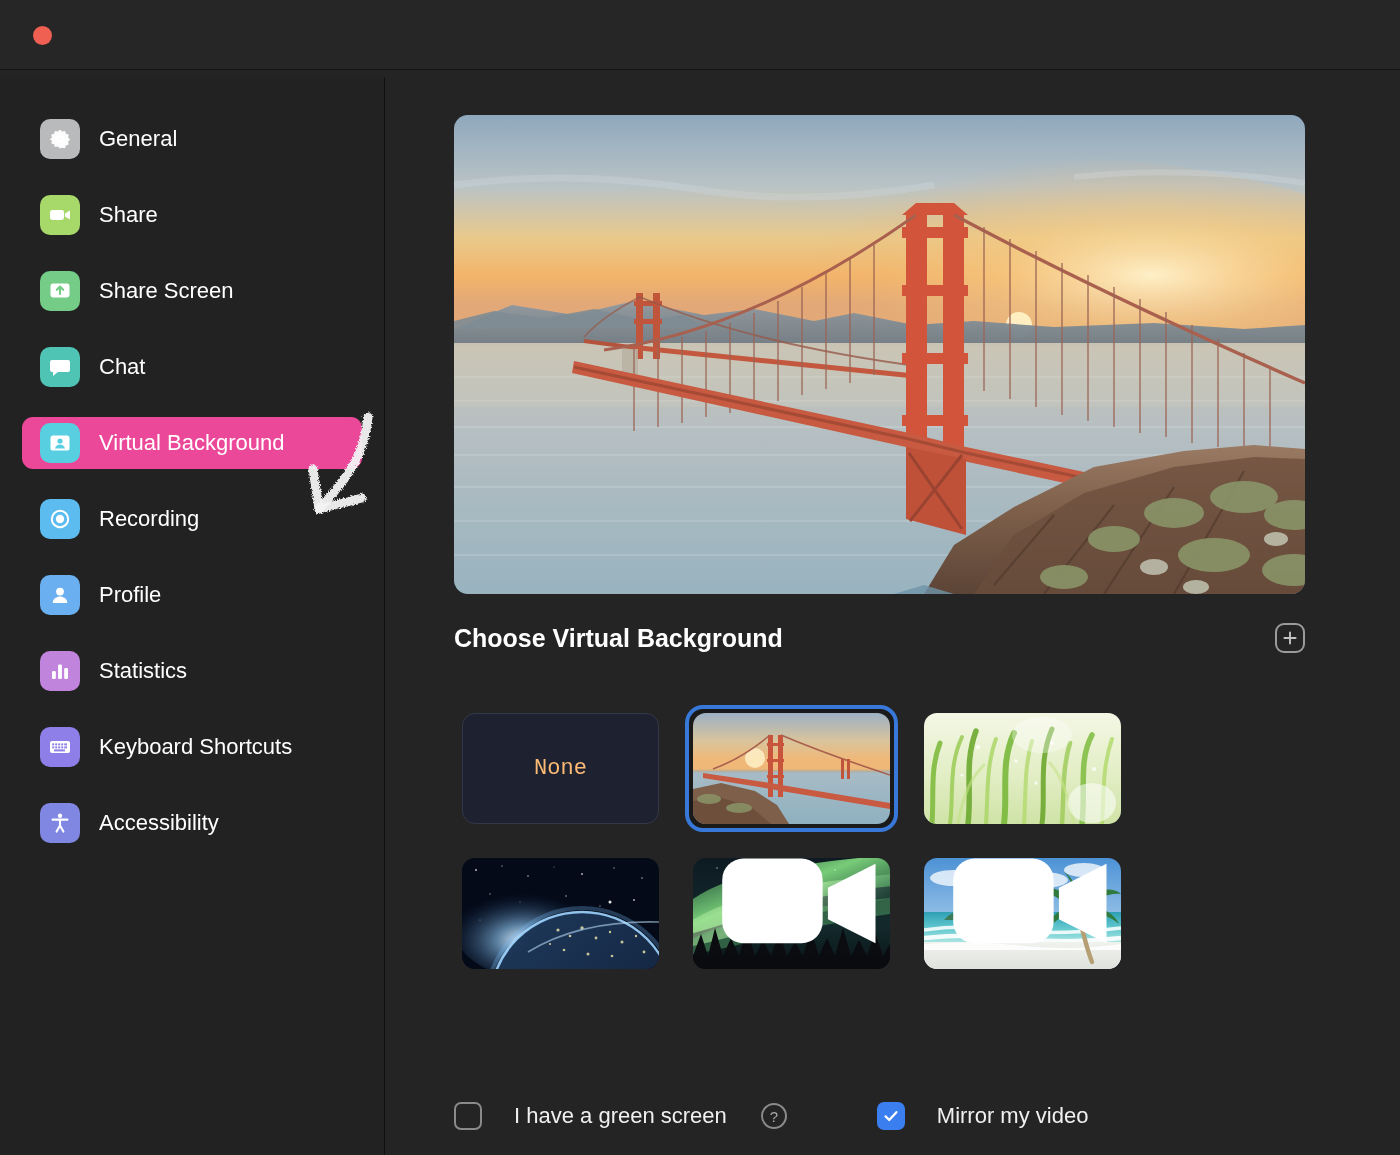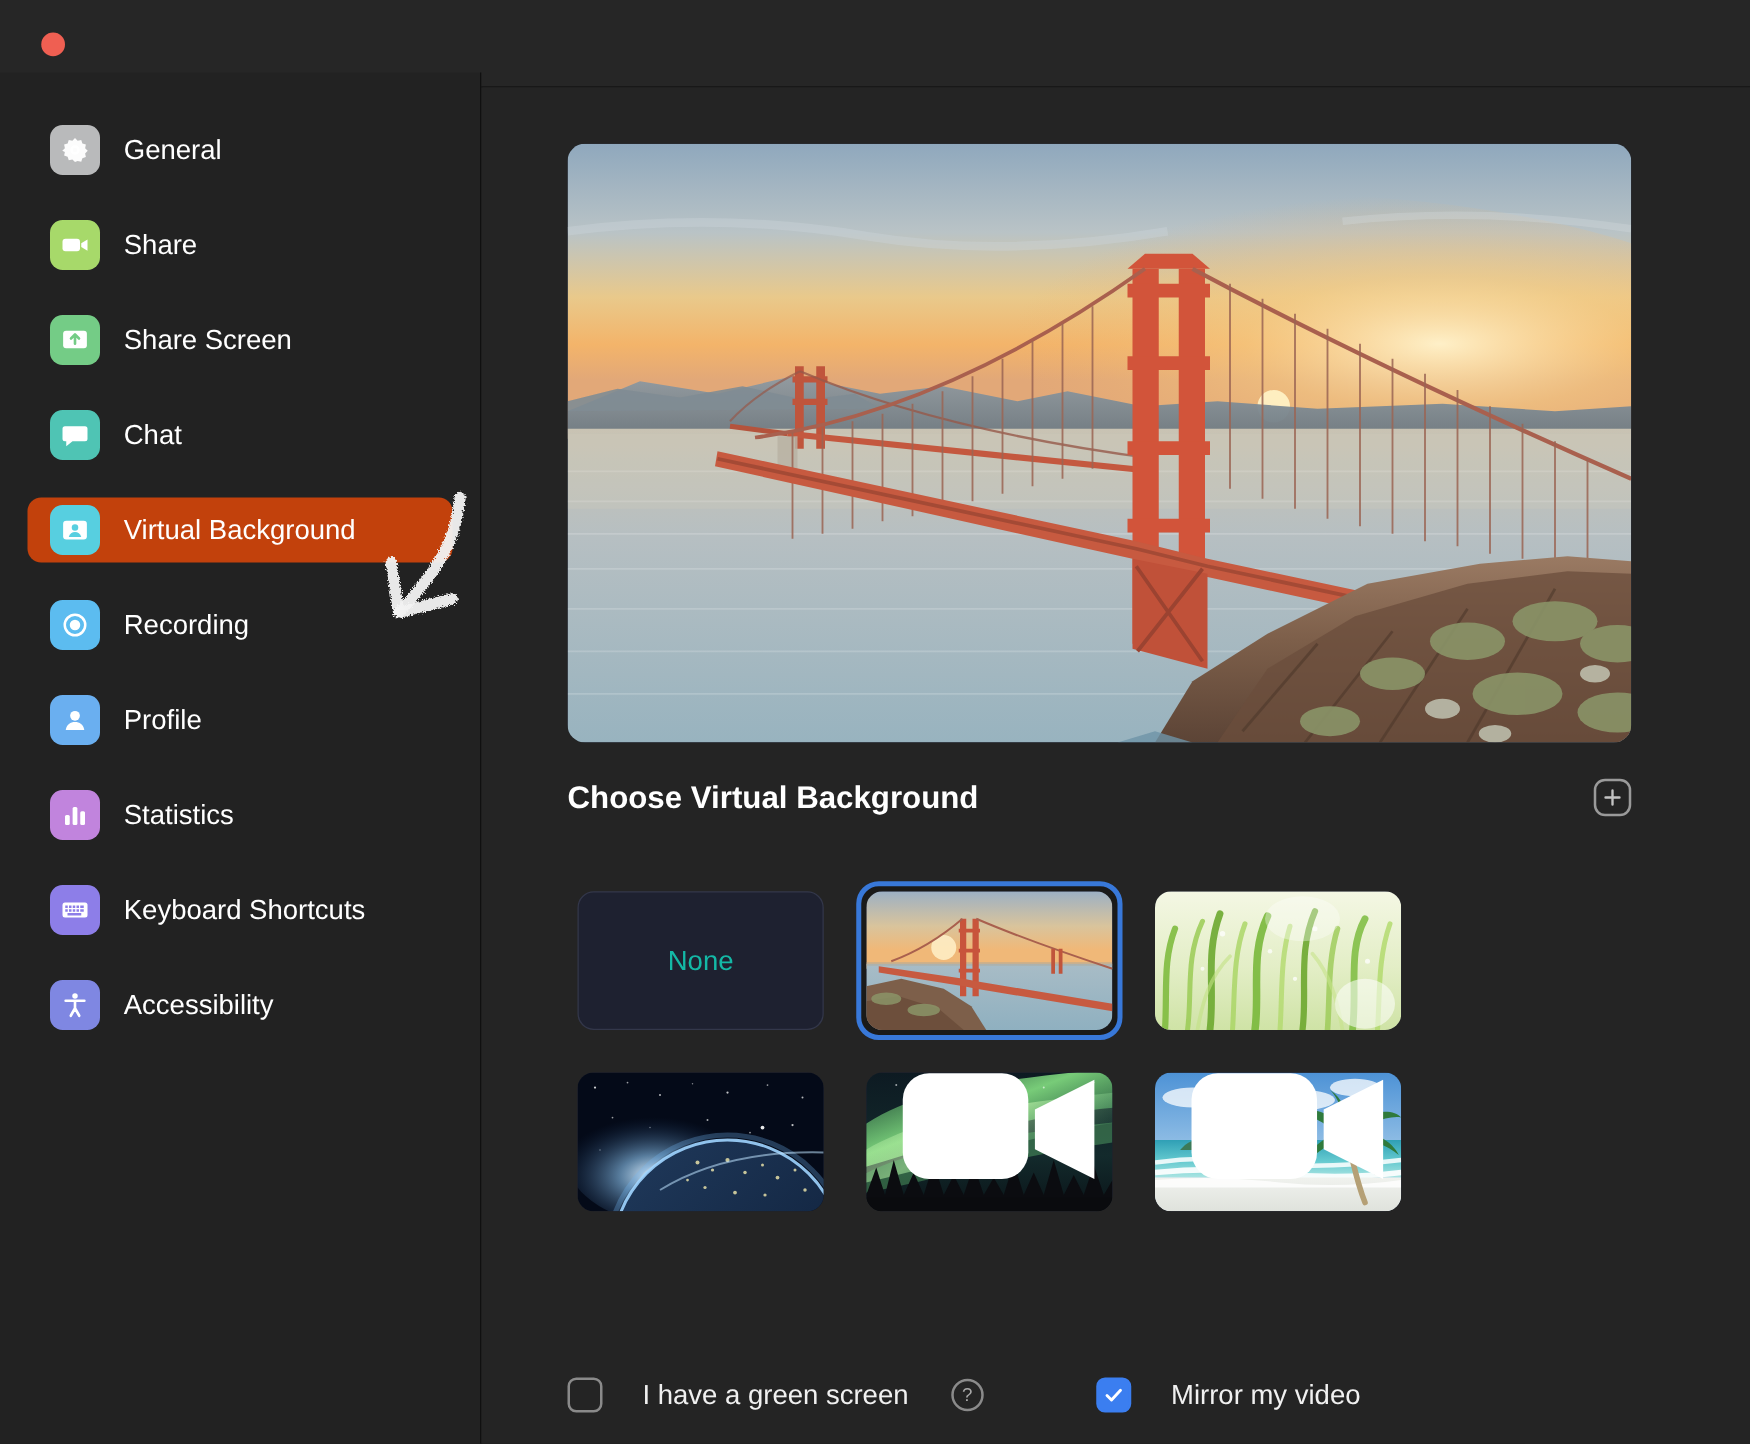--- a/index.html
+++ b/index.html
@@ -25,35 +25,35 @@
   }
   .window-title {
     position: absolute; left: 0; right: 0; top: 18px;
     text-align: center;
     font-size: 26px; font-weight: bold; color: #f2f2f2;
     letter-spacing: 0.2px;
   }
 
   
   .sidebar {
-    position: absolute; left: 0; top: 58px; width: 385px; bottom: 0;
+    position: absolute; left: 0; top: 77px; width: 385px; bottom: 0;
     background: #222222;
     border-right: 1px solid #101010;
     padding-top: 36px;
   }
   .nav-item {
     position: relative;
     display: flex; align-items: center;
     height: 52px;
     margin: 0 22px 24px 22px;
     padding-left: 18px;
     border-radius: 11px;
     cursor: pointer;
   }
-  .nav-item.selected { background: #c2410c; }
+  .nav-item.selected { background: #ec4899; }
   .nav-icon {
     width: 40px; height: 40px; border-radius: 10px;
     display: flex; align-items: center; justify-content: center;
     flex: 0 0 40px;
   }
   .nav-icon svg { display: block; }
   .nav-label {
     margin-left: 19px;
     font-size: 22px; color: #ffffff; white-space: nowrap;
   }
@@ -100,21 +100,21 @@
     position: relative;
     width: 197px; height: 111px;
     border-radius: 13px; overflow: hidden;
     cursor: pointer;
     background: #1d2030;
   }
   .bg-tile.none-tile {
     display: flex; align-items: center; justify-content: center;
     background: #1e2130; border: 1px solid #33374a;
   }
-  .none-label { font-size: 22px; color: #14b8a6; }
+  .none-label { font-size: 22px; color: #fdba74; font-family: Liberation Mono, monospace; }
   .bg-tile svg { display: block; width: 100%; height: 100%; }
   .tile-wrap { position: relative; width: 213px; height: 127px;
     display: flex; align-items: center; justify-content: center;
     border-radius: 18px; }
   .tile-wrap.selected { border: 4px solid #3878d9; background: #1a1a1a; }
   .video-badge {
     position: absolute; left: 10px; bottom: 10px;
     width: 30px; height: 21px;
   }
 

